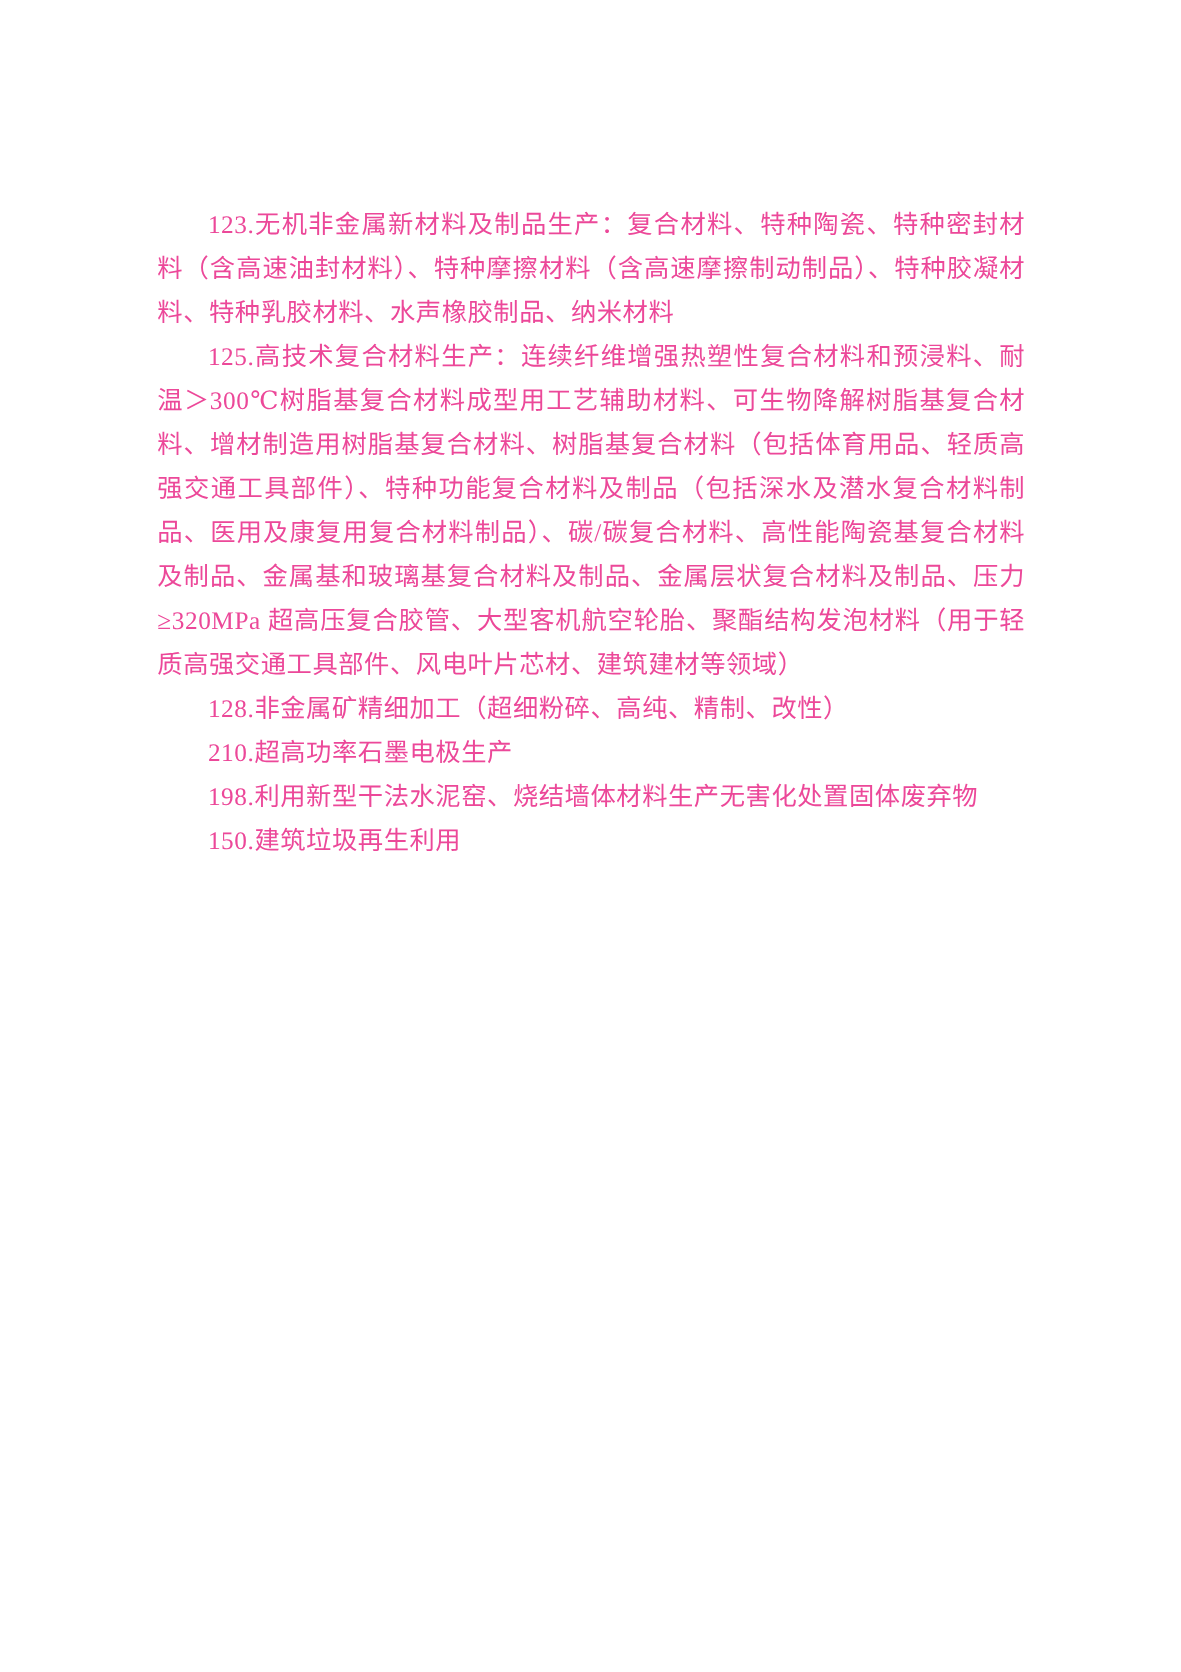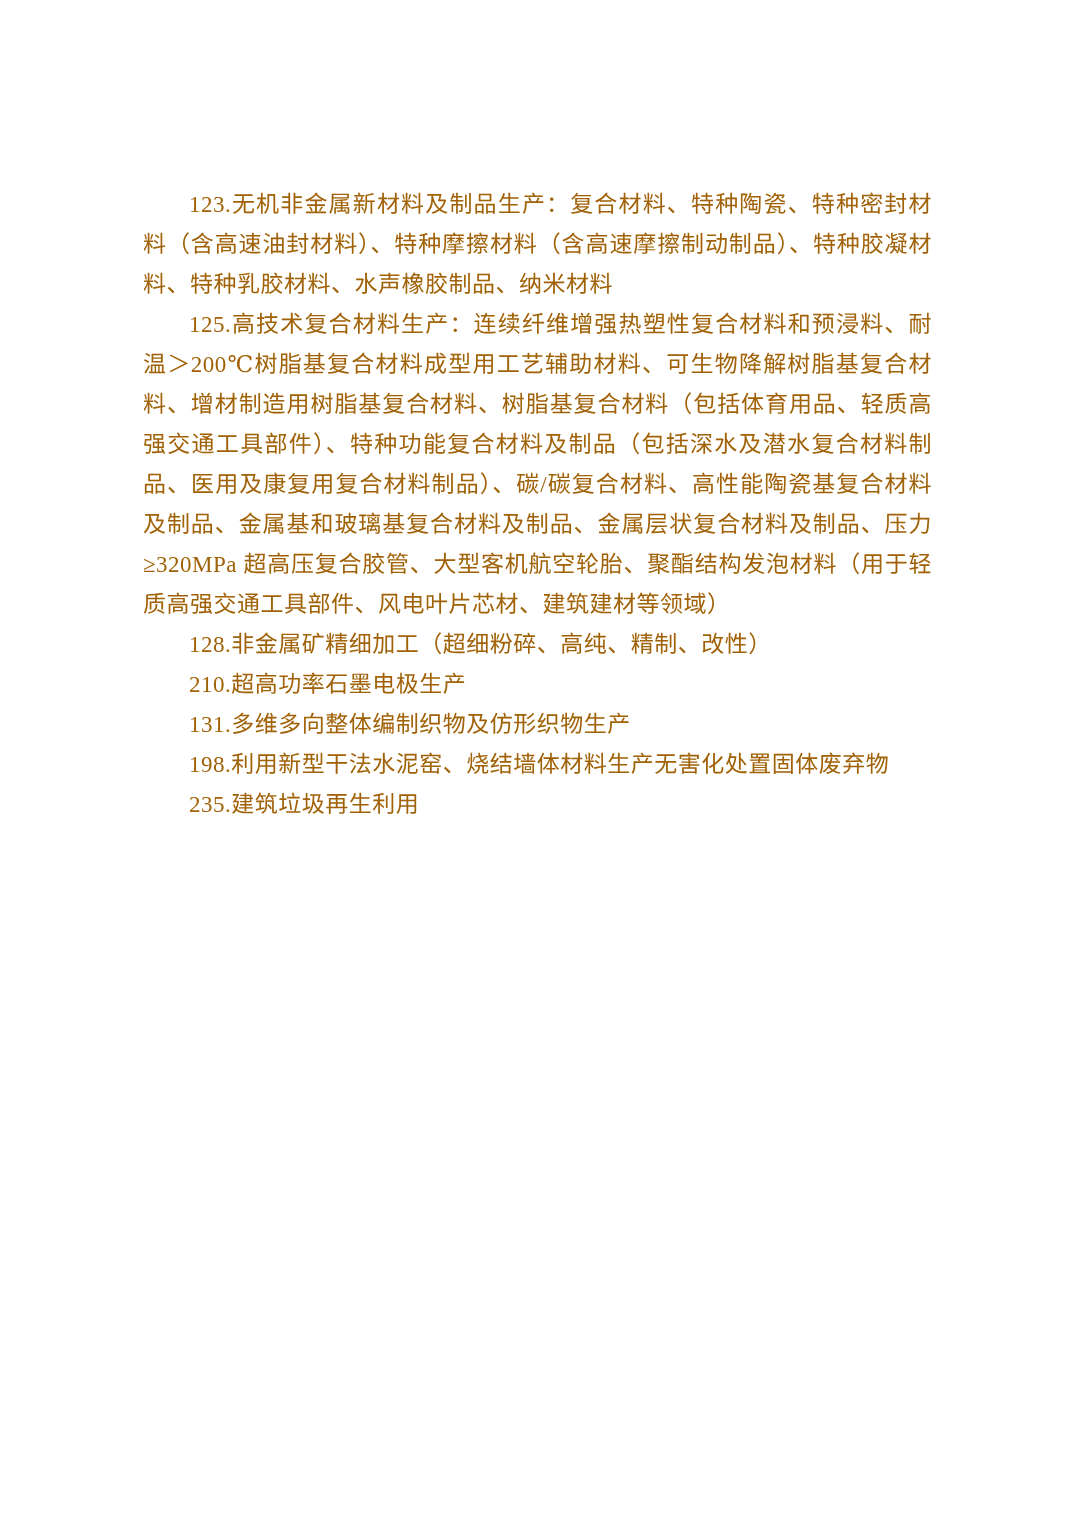--- a/index.html
+++ b/index.html
@@ -19,35 +19,34 @@
     height: 1520px;
     padding: 185px 142px 60px 143px;
     background: #ffffff;
     color: #000000;
   }
   .doc-body p {
     margin: 0;
     padding: 0;
     font-size: 23px;
     line-height: 40px;
-    color: #a16207;
+    color: #ec4899;
     text-align: justify;
     text-justify: inter-ideograph;
     text-indent: 2em;
     word-break: normal;
     overflow-wrap: break-word;
     letter-spacing: 0.5px;
   }
 </style>
 </head>
 <body>
 
 <div class="page">
   <div class="doc-body">
     <p>123.无机非金属新材料及制品生产：复合材料、特种陶瓷、特种密封材料（含高速油封材料）、特种摩擦材料（含高速摩擦制动制品）、特种胶凝材料、特种乳胶材料、水声橡胶制品、纳米材料</p>
-    <p>125.高技术复合材料生产：连续纤维增强热塑性复合材料和预浸料、耐温＞200℃树脂基复合材料成型用工艺辅助材料、可生物降解树脂基复合材料、增材制造用树脂基复合材料、树脂基复合材料（包括体育用品、轻质高强交通工具部件）、特种功能复合材料及制品（包括深水及潜水复合材料制品、医用及康复用复合材料制品）、碳/碳复合材料、高性能陶瓷基复合材料及制品、金属基和玻璃基复合材料及制品、金属层状复合材料及制品、压力≥320MPa 超高压复合胶管、大型客机航空轮胎、聚酯结构发泡材料（用于轻质高强交通工具部件、风电叶片芯材、建筑建材等领域）</p>
+    <p>125.高技术复合材料生产：连续纤维增强热塑性复合材料和预浸料、耐温＞300℃树脂基复合材料成型用工艺辅助材料、可生物降解树脂基复合材料、增材制造用树脂基复合材料、树脂基复合材料（包括体育用品、轻质高强交通工具部件）、特种功能复合材料及制品（包括深水及潜水复合材料制品、医用及康复用复合材料制品）、碳/碳复合材料、高性能陶瓷基复合材料及制品、金属基和玻璃基复合材料及制品、金属层状复合材料及制品、压力≥320MPa 超高压复合胶管、大型客机航空轮胎、聚酯结构发泡材料（用于轻质高强交通工具部件、风电叶片芯材、建筑建材等领域）</p>
     <p>128.非金属矿精细加工（超细粉碎、高纯、精制、改性）</p>
     <p>210.超高功率石墨电极生产</p>
-    <p>131.多维多向整体编制织物及仿形织物生产</p>
     <p>198.利用新型干法水泥窑、烧结墙体材料生产无害化处置固体废弃物</p>
-    <p>235.建筑垃圾再生利用</p>
+    <p>150.建筑垃圾再生利用</p>
   </div>
 </div>
 
 </body></html>

